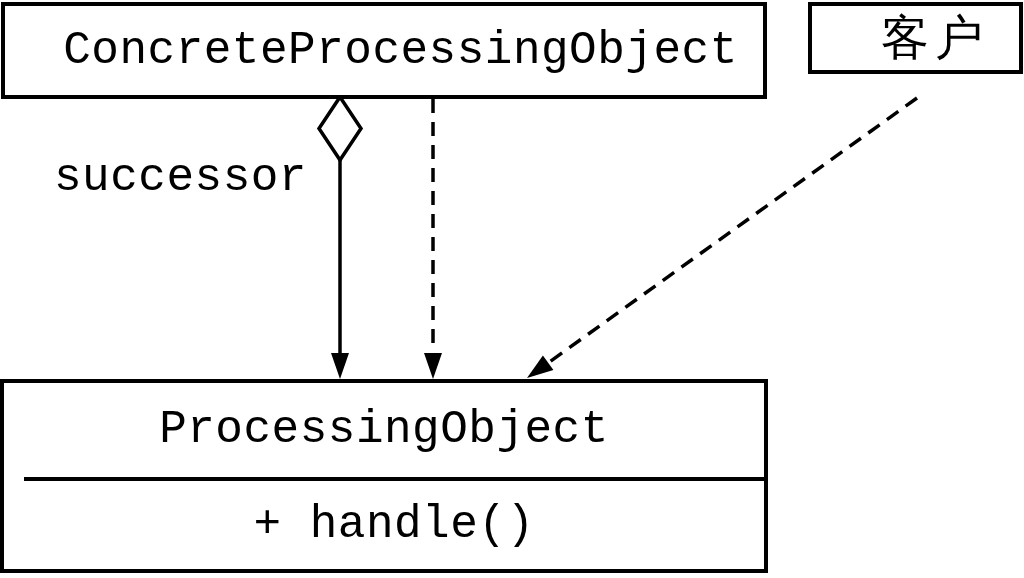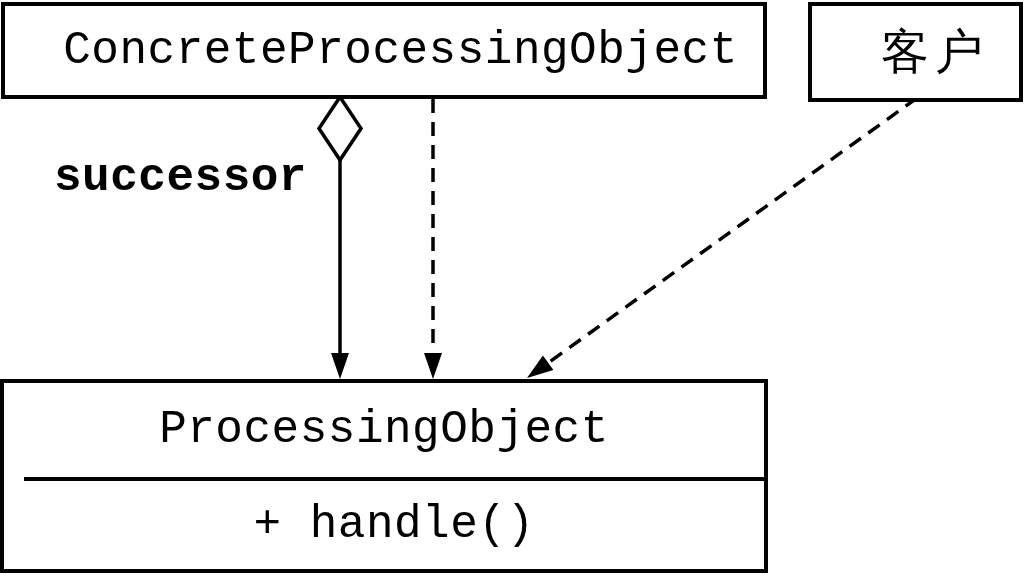--- a/index.html
+++ b/index.html
@@ -34,21 +34,21 @@
   .box-concrete {
     left: 1px;
     top: 2px;
     width: 766px;
     height: 97px;
   }
   .box-client {
     left: 808px;
     top: 2px;
     width: 215px;
-    height: 100px;
+    height: 72px;
   }
   .box-processing {
     left: 0px;
     top: 379px;
     width: 768px;
     height: 194px;
   }
   .compartment {
     display: flex;
     align-items: center;
@@ -78,21 +78,20 @@
     letter-spacing: 6px;
     text-indent: 6px;
   }
   .edge-label {
     position: absolute;
     left: 54px;
     top: 153px;
     font-size: 46px;
     line-height: 50px;
     white-space: pre;
-    font-weight: bold;
   }
 </style>
 </head>
 <body>
 
 <div class="stage">
 
   <svg class="connector-layer" viewBox="0 0 1024 578" xmlns="http://www.w3.org/2000/svg">
 
     <line x1="340" y1="158" x2="340" y2="357" stroke="#000000" stroke-width="3.5"></line>

